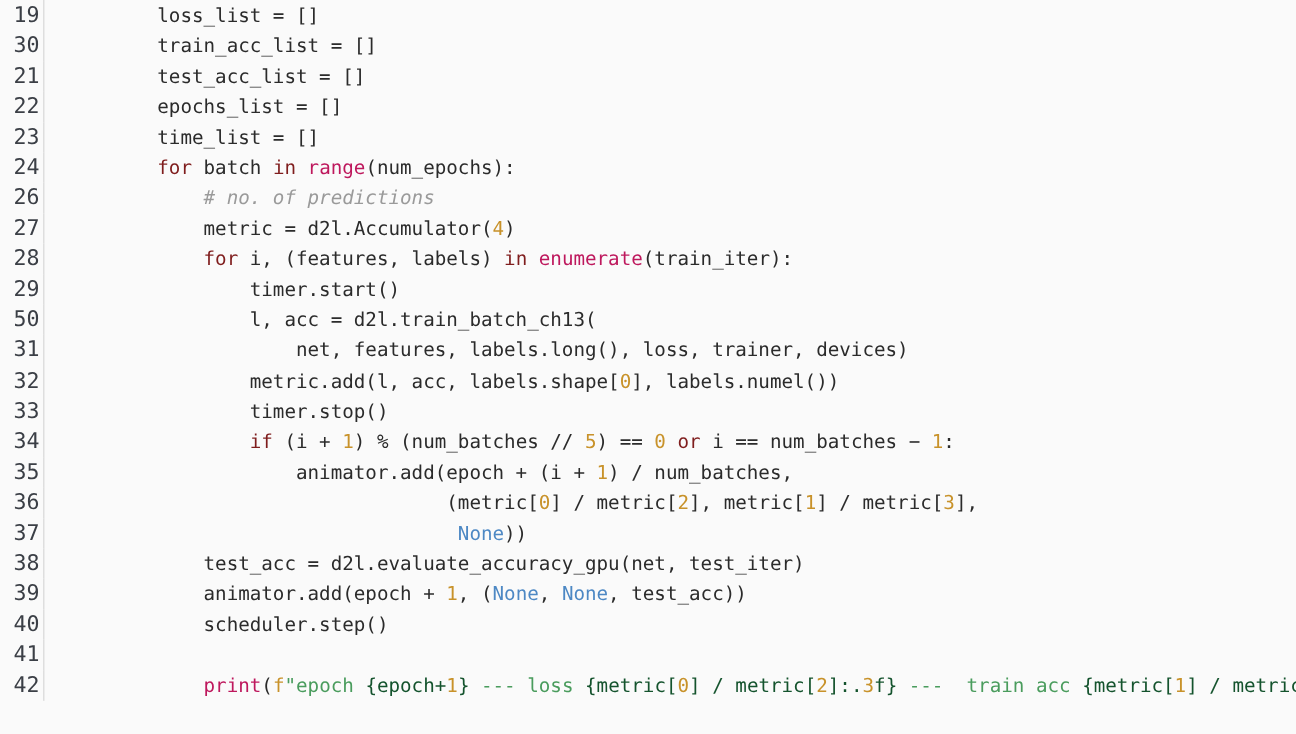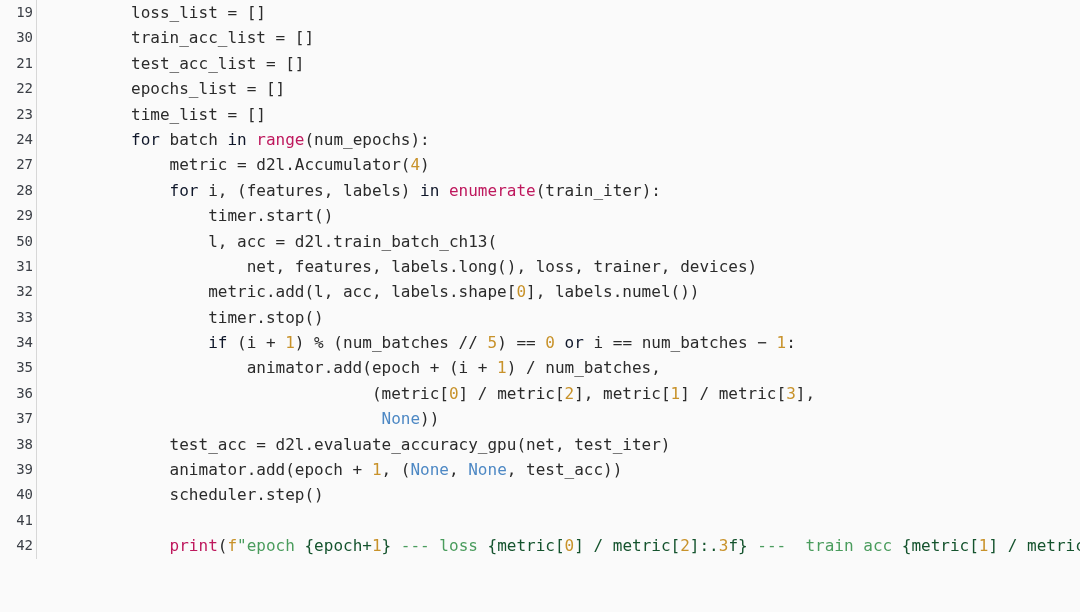--- a/index.html
+++ b/index.html
@@ -30,61 +30,62 @@
     display: flex;
     align-items: flex-start;
     height: 25.4px;
     line-height: 25.4px;
     white-space: pre;
   }
   .gutter {
     flex: 0 0 33px;
     width: 33px;
     text-align: right;
-    font-size: 14px;
+    font-size: 18px;
     color: #3b3f46;
     padding-right: 0;
     user-select: none;
   }
   .divider {
     flex: 0 0 3px;
     width: 3px;
     height: 25.4px;
     border-left: 1px solid #d7d7d7;
     margin-left: 3px;
   }
   .content {
     flex: 1 1 auto;
     font-size: 16px;
     letter-spacing: 0px;
     color: #2b2b2b;
     padding-left: 14px;
     overflow: hidden;
   }
   
-  .kw   { color: #0f172a; }
+  .kw   { color: #7f1d1d; }
   .bi   { color: #be185d; }
   .num  { color: #c8922a; }
   .none { color: #4d88c4; }
   .str  { color: #4a9c5d; }
   .fx   { color: #14532d; }
   .cm   { color: #9a9a9a; font-style: italic; }
   .pl   { color: #2b2b2b; }
 </style>
 </head>
 <body>
 
 <div id="editor">
   <div class="code-area">
       <div class="line"><div class="gutter">19</div><div class="divider"></div><div class="content"><span class="pl">        </span><span class="pl">loss_list = []</span></div></div>
       <div class="line"><div class="gutter">30</div><div class="divider"></div><div class="content"><span class="pl">        </span><span class="pl">train_acc_list = []</span></div></div>
       <div class="line"><div class="gutter">21</div><div class="divider"></div><div class="content"><span class="pl">        </span><span class="pl">test_acc_list = []</span></div></div>
       <div class="line"><div class="gutter">22</div><div class="divider"></div><div class="content"><span class="pl">        </span><span class="pl">epochs_list = []</span></div></div>
       <div class="line"><div class="gutter">23</div><div class="divider"></div><div class="content"><span class="pl">        </span><span class="pl">time_list = []</span></div></div>
       <div class="line"><div class="gutter">24</div><div class="divider"></div><div class="content"><span class="pl">        </span><span class="kw">for</span><span class="pl"> batch </span><span class="kw">in</span><span class="pl"> </span><span class="bi">range</span><span class="pl">(num_epochs):</span></div></div>
+      <div class="line"><div class="gutter">26</div><div class="divider"></div><div class="content"><span class="pl">            </span><span class="cm"># no. of predictions</span></div></div>
       <div class="line"><div class="gutter">27</div><div class="divider"></div><div class="content"><span class="pl">            </span><span class="pl">metric = d2l.Accumulator(</span><span class="num">4</span><span class="pl">)</span></div></div>
       <div class="line"><div class="gutter">28</div><div class="divider"></div><div class="content"><span class="pl">            </span><span class="kw">for</span><span class="pl"> i, (features, labels) </span><span class="kw">in</span><span class="pl"> </span><span class="bi">enumerate</span><span class="pl">(train_iter):</span></div></div>
       <div class="line"><div class="gutter">29</div><div class="divider"></div><div class="content"><span class="pl">                </span><span class="pl">timer.start()</span></div></div>
       <div class="line"><div class="gutter">50</div><div class="divider"></div><div class="content"><span class="pl">                </span><span class="pl">l, acc = d2l.train_batch_ch13(</span></div></div>
       <div class="line"><div class="gutter">31</div><div class="divider"></div><div class="content"><span class="pl">                    </span><span class="pl">net, features, labels.long(), loss, trainer, devices)</span></div></div>
       <div class="line"><div class="gutter">32</div><div class="divider"></div><div class="content"><span class="pl">                </span><span class="pl">metric.add(l, acc, labels.shape[</span><span class="num">0</span><span class="pl">], labels.numel())</span></div></div>
       <div class="line"><div class="gutter">33</div><div class="divider"></div><div class="content"><span class="pl">                </span><span class="pl">timer.stop()</span></div></div>
       <div class="line"><div class="gutter">34</div><div class="divider"></div><div class="content"><span class="pl">                </span><span class="kw">if</span><span class="pl"> (i + </span><span class="num">1</span><span class="pl">) % (num_batches // </span><span class="num">5</span><span class="pl">) == </span><span class="num">0</span><span class="pl"> </span><span class="kw">or</span><span class="pl"> i == num_batches − </span><span class="num">1</span><span class="pl">:</span></div></div>
       <div class="line"><div class="gutter">35</div><div class="divider"></div><div class="content"><span class="pl">                    </span><span class="pl">animator.add(epoch + (i + </span><span class="num">1</span><span class="pl">) / num_batches,</span></div></div>
       <div class="line"><div class="gutter">36</div><div class="divider"></div><div class="content"><span class="pl">                                 </span><span class="pl">(metric[</span><span class="num">0</span><span class="pl">] / metric[</span><span class="num">2</span><span class="pl">], metric[</span><span class="num">1</span><span class="pl">] / metric[</span><span class="num">3</span><span class="pl">],</span></div></div>

